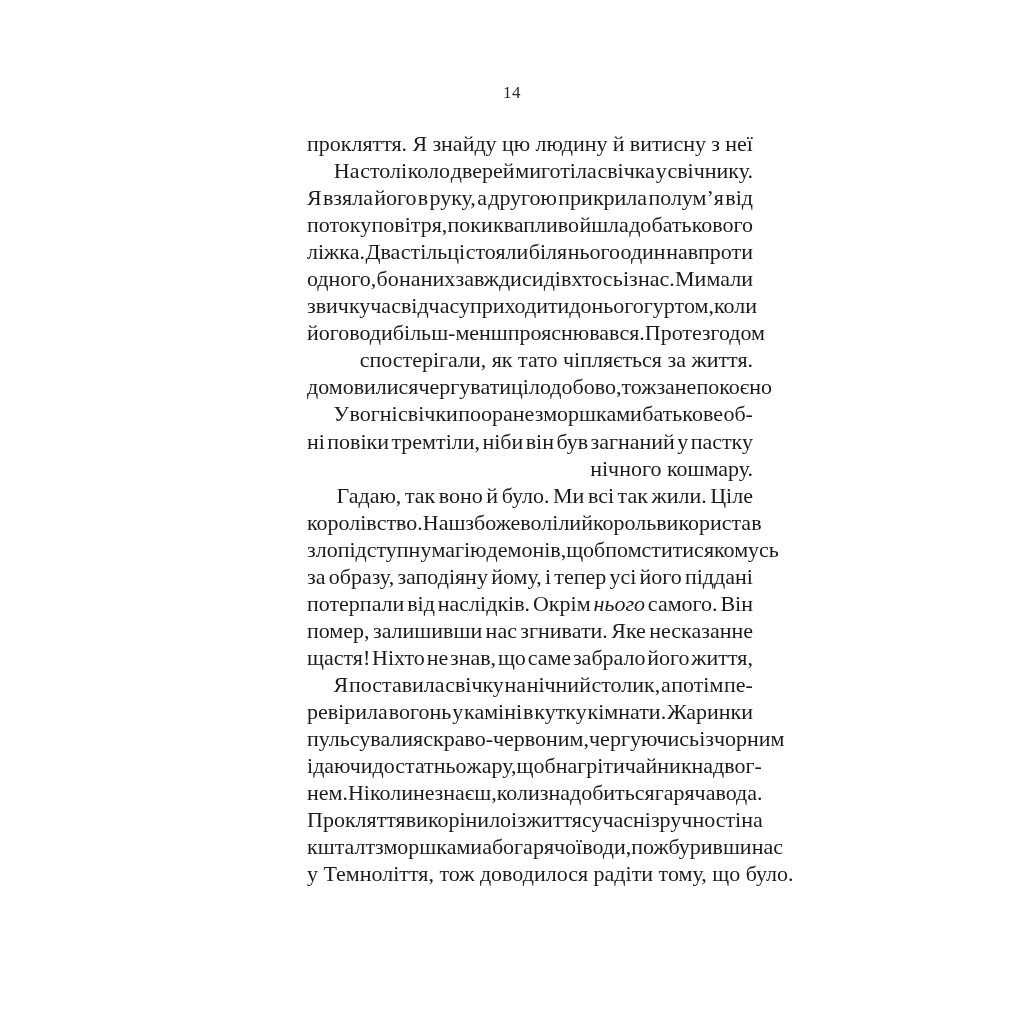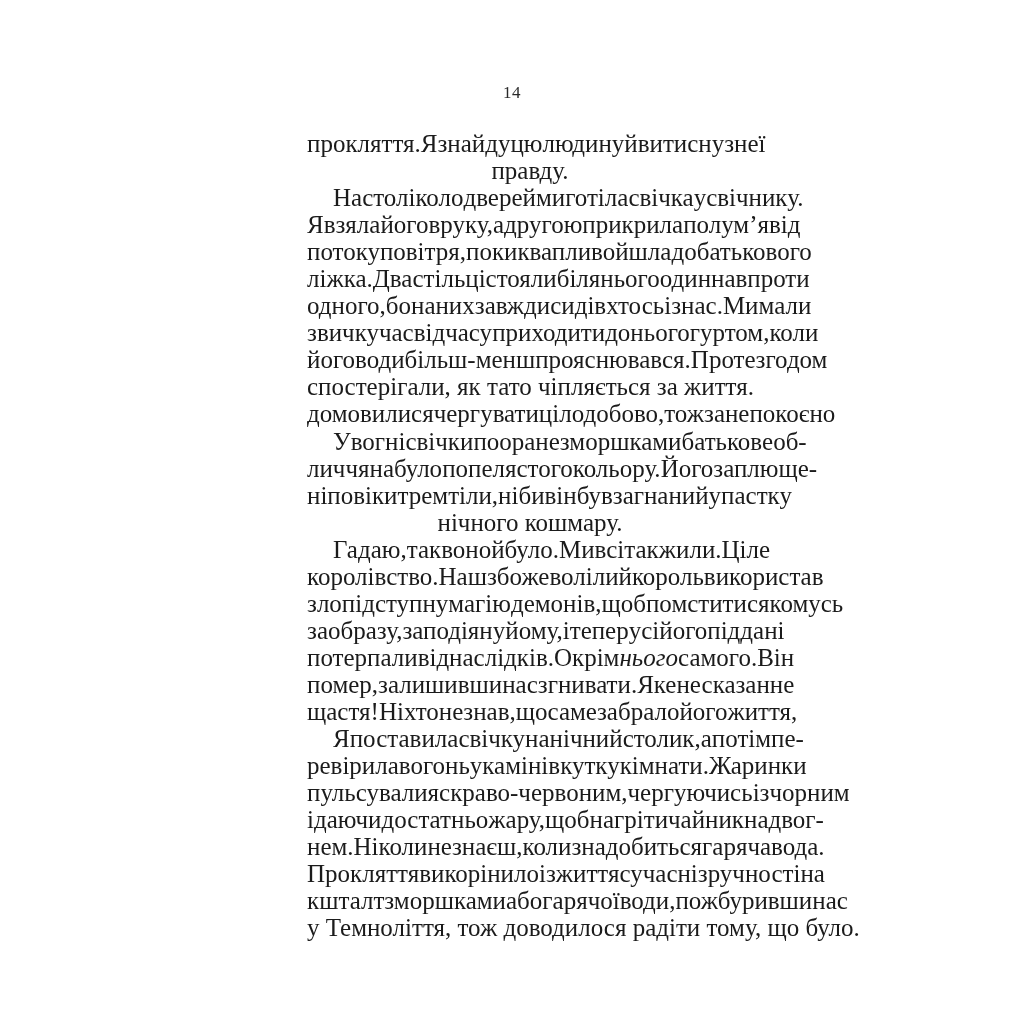--- a/index.html
+++ b/index.html
@@ -39,24 +39,24 @@
   
   .textblock {
     position: absolute;
     left: 307px;
     top: 130px;
     width: 446px;
   }
 
   .para {
     margin: 0;
-    font-size: 25px;
+    font-size: 22px;
     line-height: 27.05px;
     color: #1b1b1b;
-    text-align: center;
+    text-align: right;
   }
 
   
   .line {
     display: block;
     white-space: nowrap;
   }
   .line.justify {
     display: flex;
     justify-content: space-between;
@@ -91,21 +91,20 @@
           <span class="w">прокляття.</span>
           <span class="w">Я</span>
           <span class="w">знайду</span>
           <span class="w">цю</span>
           <span class="w">людину</span>
           <span class="w">й</span>
           <span class="w">витисну</span>
           <span class="w">з</span>
           <span class="w">неї</span>
         </span>
-        <span class="line"><span>правду.</span></span>
       </p>
       <p class="para">
         <span class="line justify">
           <span class="ind"></span>
           <span class="w">На</span>
           <span class="w">столі</span>
           <span class="w">коло</span>
           <span class="w">дверей</span>
           <span class="w">миготіла</span>
           <span class="w">свічка</span>
@@ -189,28 +188,20 @@
           <span class="ind"></span>
           <span class="w">У</span>
           <span class="w">вогні</span>
           <span class="w">свічки</span>
           <span class="w">пооране</span>
           <span class="w">зморшками</span>
           <span class="w">батькове</span>
           <span class="w">об-</span>
         </span>
         <span class="line justify">
-          <span class="w">личчя</span>
-          <span class="w">набуло</span>
-          <span class="w">попелястого</span>
-          <span class="w">кольору.</span>
-          <span class="w">Його</span>
-          <span class="w">заплюще-</span>
-        </span>
-        <span class="line justify">
           <span class="w">ні</span>
           <span class="w">повіки</span>
           <span class="w">тремтіли,</span>
           <span class="w">ніби</span>
           <span class="w">він</span>
           <span class="w">був</span>
           <span class="w">загнаний</span>
           <span class="w">у</span>
           <span class="w">пастку</span>
         </span>

